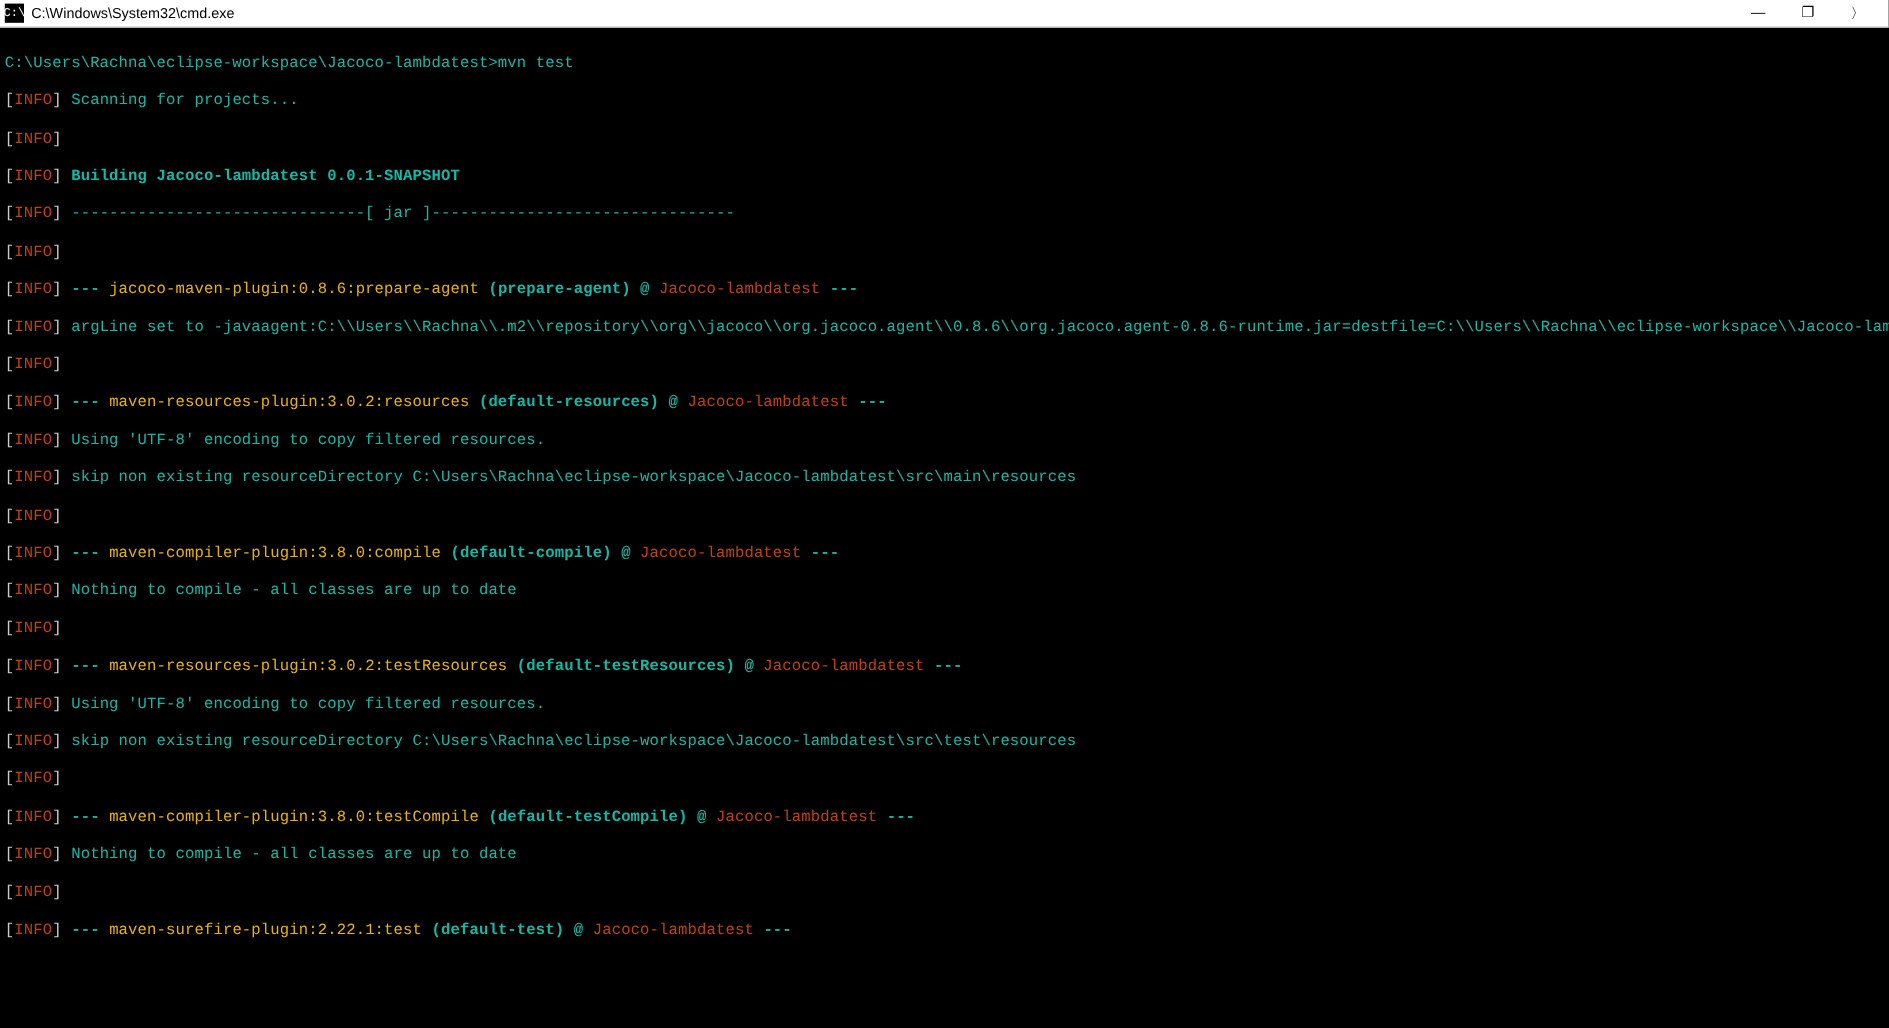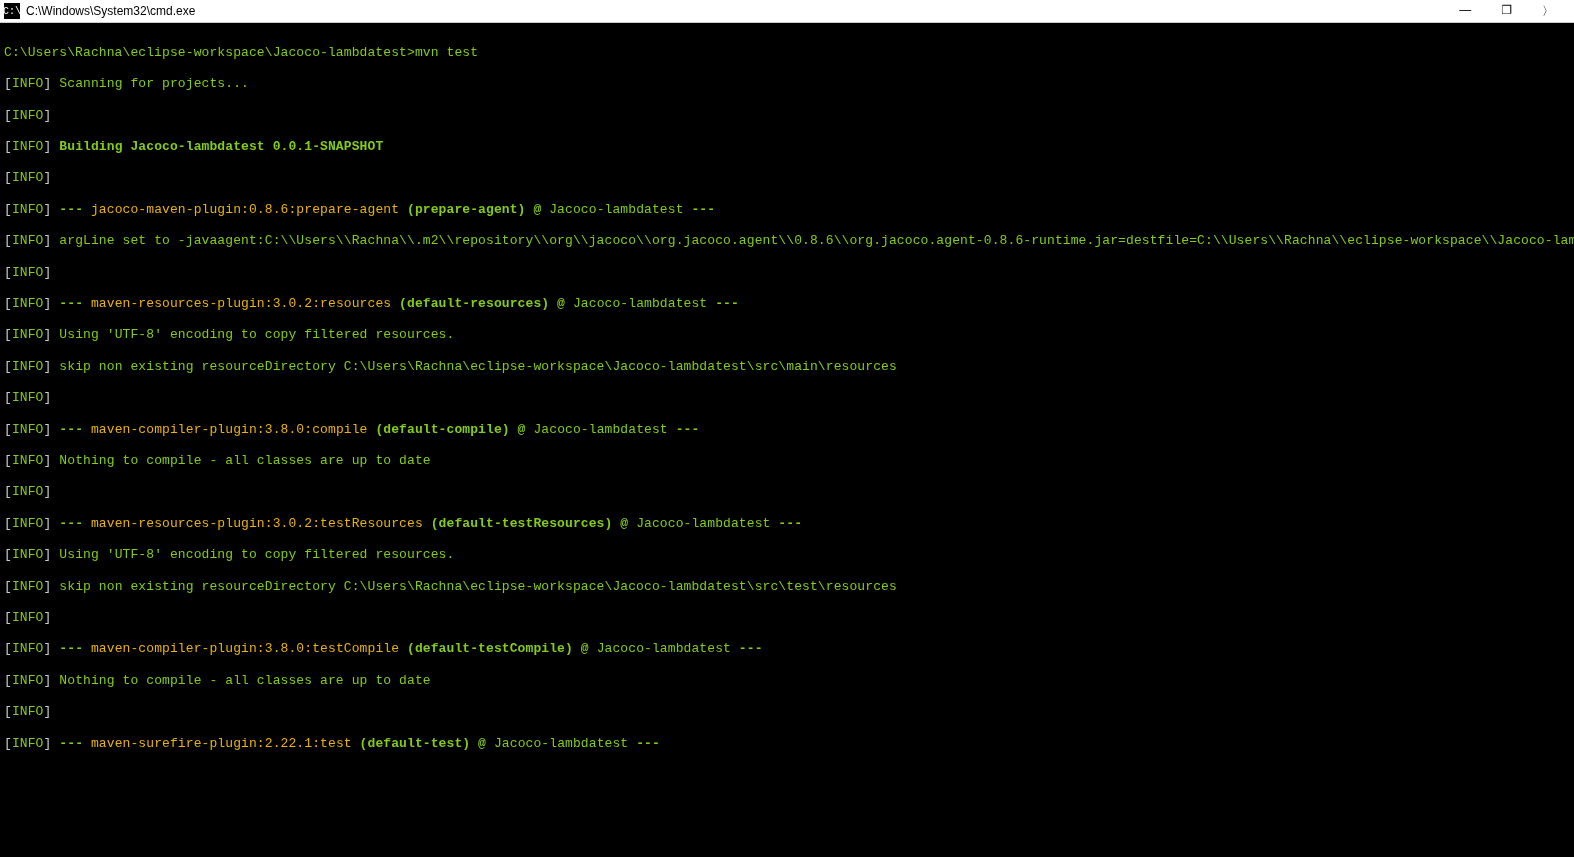--- a/index.html
+++ b/index.html
@@ -51,23 +51,23 @@
     cursor: pointer;
     padding: 0 6px;
   }
   .terminal {
     padding: 6px 4px 4px 4px;
     line-height: 15.7px;
     white-space: pre;
     font-size: 13px;
     letter-spacing: 0.1px;
   }
-  .c-white  { color: #84cc16; margin-top: 40px; }
+  .c-white  { color: #14b8a6; margin-top: 40px; }
   .c-dgreen { color: #eab308; }
-  .c-blue   { color: #84cc16; font-family: Liberation Mono, monospace; }
+  .c-blue   { color: #c2410c; font-family: Liberation Mono, monospace; }
   .c-bold   { font-weight: bold; }
   .bracket  { color: #ccc; }
   .line     { display: block; }
   @keyframes blink { 50% { opacity: 0; } }
 </style>
 </head>
 <body>
 
 <div class="title-bar">
   <span class="icon">C:\</span>
@@ -77,20 +77,21 @@
     <span>❐</span>
     <span>〉</span>
   </div>
 </div>
 
 <div class="terminal">
 <span class="line"><span class="c-white">C:\Users\Rachna\eclipse-workspace\Jacoco-lambdatest&gt;</span><span class="c-white">mvn test</span></span>
 <span class="line"><span class="bracket">[</span><span class="c-blue">INFO</span><span class="bracket">] </span><span class="c-white">Scanning for projects...</span></span>
 <span class="line"><span class="bracket">[</span><span class="c-blue">INFO</span><span class="bracket">]</span></span>
 <span class="line"><span class="bracket">[</span><span class="c-blue">INFO</span><span class="bracket">] </span><span class="c-white c-bold">Building Jacoco-lambdatest 0.0.1-SNAPSHOT</span></span>
+<span class="line"><span class="bracket">[</span><span class="c-blue">INFO</span><span class="bracket">] </span><span class="c-white">-------------------------------[ jar ]--------------------------------</span></span>
 <span class="line"><span class="bracket">[</span><span class="c-blue">INFO</span><span class="bracket">]</span></span>
 <span class="line"><span class="bracket">[</span><span class="c-blue">INFO</span><span class="bracket">] </span><span class="c-white c-bold">--- </span><span class="c-dgreen">jacoco-maven-plugin:0.8.6:prepare-agent</span><span class="c-white c-bold"> (prepare-agent) @ </span><span class="c-blue">Jacoco-lambdatest</span><span class="c-white c-bold"> ---</span></span>
 <span class="line"><span class="bracket">[</span><span class="c-blue">INFO</span><span class="bracket">] </span><span class="c-white">argLine set to -javaagent:C:\\Users\\Rachna\\.m2\\repository\\org\\jacoco\\org.jacoco.agent\\0.8.6\\org.jacoco.agent-0.8.6-runtime.jar=destfile=C:\\Users\\Rachna\\eclipse-workspace\\Jacoco-lambdatest\\ta</span></span>
 <span class="line"><span class="bracket">[</span><span class="c-blue">INFO</span><span class="bracket">]</span></span>
 <span class="line"><span class="bracket">[</span><span class="c-blue">INFO</span><span class="bracket">] </span><span class="c-white c-bold">--- </span><span class="c-dgreen">maven-resources-plugin:3.0.2:resources</span><span class="c-white c-bold"> (default-resources) @ </span><span class="c-blue">Jacoco-lambdatest</span><span class="c-white c-bold"> ---</span></span>
 <span class="line"><span class="bracket">[</span><span class="c-blue">INFO</span><span class="bracket">] </span><span class="c-white">Using 'UTF-8' encoding to copy filtered resources.</span></span>
 <span class="line"><span class="bracket">[</span><span class="c-blue">INFO</span><span class="bracket">] </span><span class="c-white">skip non existing resourceDirectory C:\Users\Rachna\eclipse-workspace\Jacoco-lambdatest\src\main\resources</span></span>
 <span class="line"><span class="bracket">[</span><span class="c-blue">INFO</span><span class="bracket">]</span></span>
 <span class="line"><span class="bracket">[</span><span class="c-blue">INFO</span><span class="bracket">] </span><span class="c-white c-bold">--- </span><span class="c-dgreen">maven-compiler-plugin:3.8.0:compile</span><span class="c-white c-bold"> (default-compile) @ </span><span class="c-blue">Jacoco-lambdatest</span><span class="c-white c-bold"> ---</span></span>
 <span class="line"><span class="bracket">[</span><span class="c-blue">INFO</span><span class="bracket">] </span><span class="c-white">Nothing to compile - all classes are up to date</span></span>

